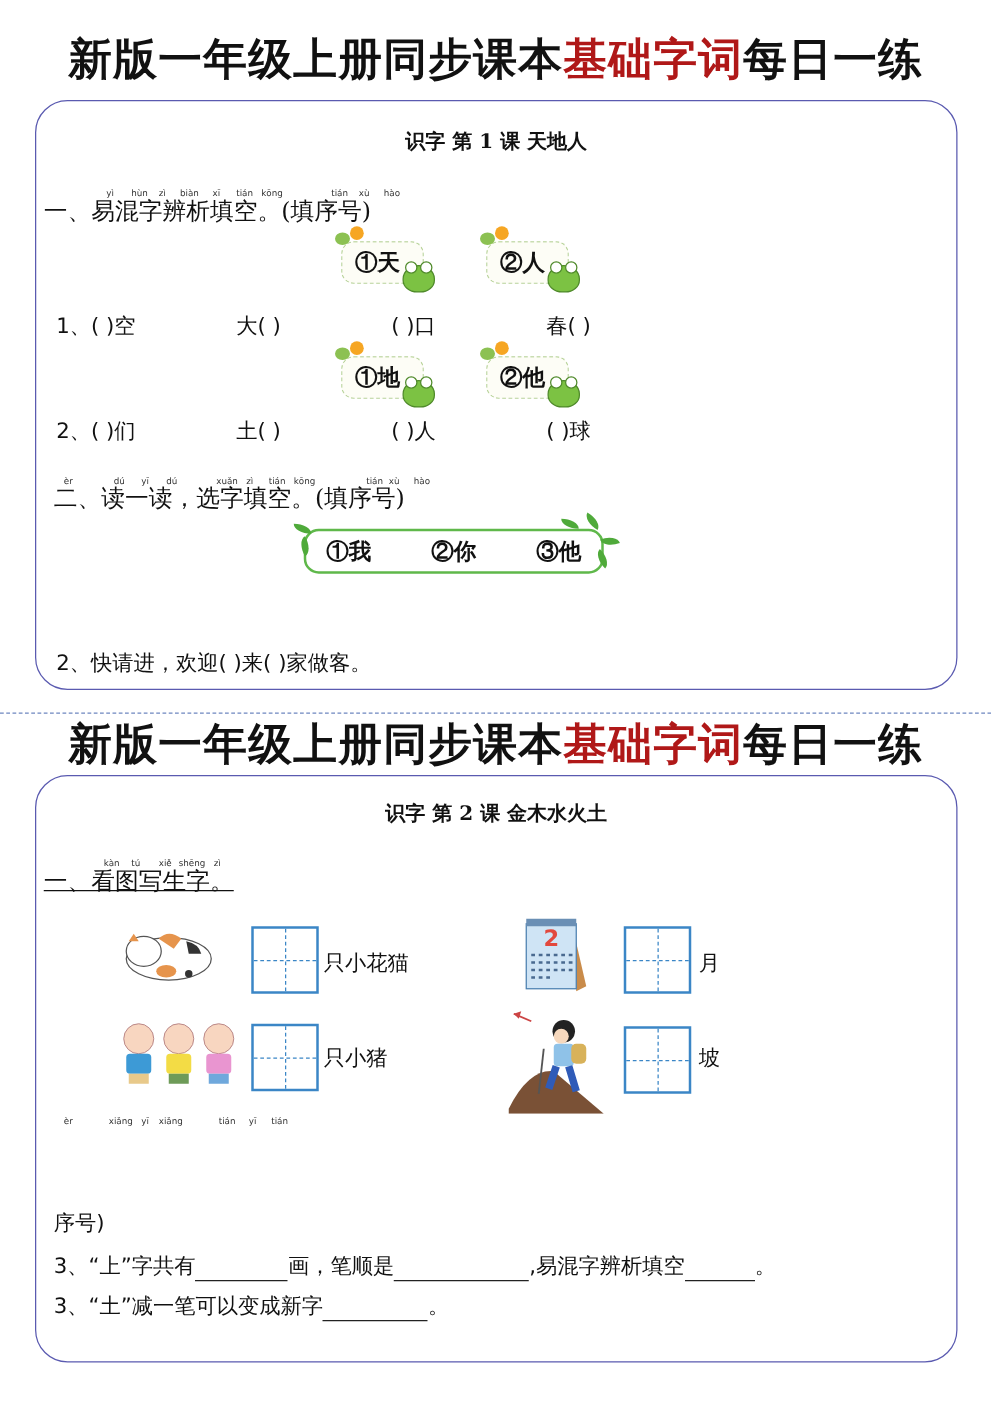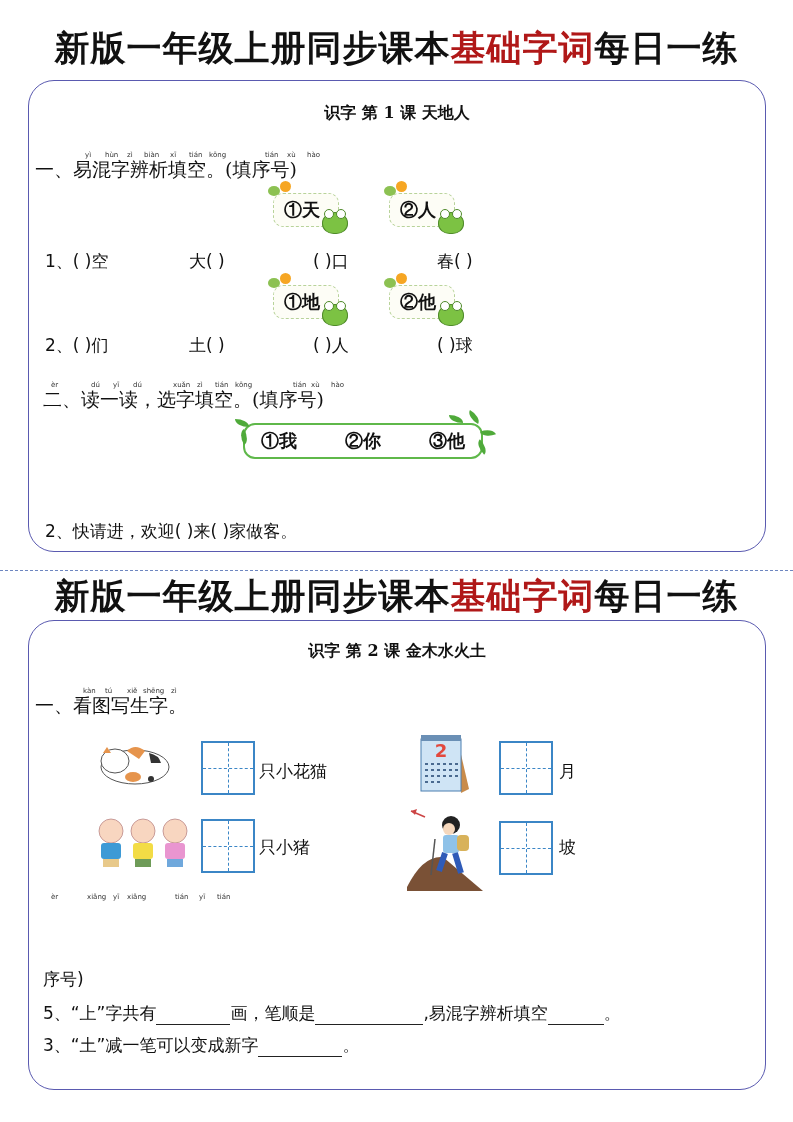--- a/index.html
+++ b/index.html
@@ -136,21 +136,21 @@
 </div>
 
 <div class="card" style="top:620px; height:470px;">
   <div class="lesson-title" style="top:20px;">识字  第 2 课  金木水火土</div>
 
   <span class="pinyin" style="left:54px; top:66px;">kàn</span>
   <span class="pinyin" style="left:76px; top:66px;">tú</span>
   <span class="pinyin" style="left:98px; top:66px;">xiě</span>
   <span class="pinyin" style="left:114px; top:66px;">shēng</span>
   <span class="pinyin" style="left:142px; top:66px;">zì</span>
-  <div class="abs section" style="left:6px; top:72px;">一、看图写生字。</div>
+  <div class="abs section" style="left:6px; top:72px;text-decoration:underline;">一、看图写生字。</div>
 
   <svg class="pic" style="left:64px; top:118px;" width="80" height="48" viewBox="0 0 80 48">
     <ellipse cx="42" cy="28" rx="34" ry="17" fill="#fff" stroke="#555" stroke-width="1"></ellipse>
     <ellipse cx="22" cy="22" rx="14" ry="12" fill="#fff" stroke="#555" stroke-width="1"></ellipse>
     <path d="M34 12 Q42 4 52 12 L46 20 Z" fill="#e6944c"></path>
     <path d="M56 14 Q66 16 68 24 L58 24 Z" fill="#333"></path>
     <ellipse cx="40" cy="38" rx="8" ry="5" fill="#e6944c"></ellipse>
     <circle cx="58" cy="40" r="3" fill="#333"></circle>
     <path d="M10 14 L14 8 L18 14 Z" fill="#e6944c"></path>
   </svg>
@@ -227,19 +227,19 @@
   <span class="pinyin" style="left:58px; top:272px;">xiǎng</span>
   <span class="pinyin" style="left:84px; top:272px;">yī</span>
   <span class="pinyin" style="left:98px; top:272px;">xiǎng</span>
   <span class="pinyin" style="left:146px; top:272px;">tián</span>
   <span class="pinyin" style="left:170px; top:272px;">yī</span>
   <span class="pinyin" style="left:188px; top:272px;">tián</span>
 
   <div class="abs q" style="left:14px; top:346px;">序号)</div>
 
   <div class="abs q" style="left:14px; top:380px;">
-    <span>5、“上”字共有</span><span class="blank" style="width:74px;"></span><span>画，笔顺是</span><span class="blank" style="width:108px;"></span><span>,易混字辨析填空</span><span class="blank" style="width:56px;"></span><span>。</span>
+    <span>3、“上”字共有</span><span class="blank" style="width:74px;"></span><span>画，笔顺是</span><span class="blank" style="width:108px;"></span><span>,易混字辨析填空</span><span class="blank" style="width:56px;"></span><span>。</span>
   </div>
 
   <div class="abs q" style="left:14px; top:412px;">
     <span>3、“土”减一笔可以变成新字</span><span class="blank" style="width:84px;"></span><span>。</span>
   </div>
 </div>
 
 </body></html>

